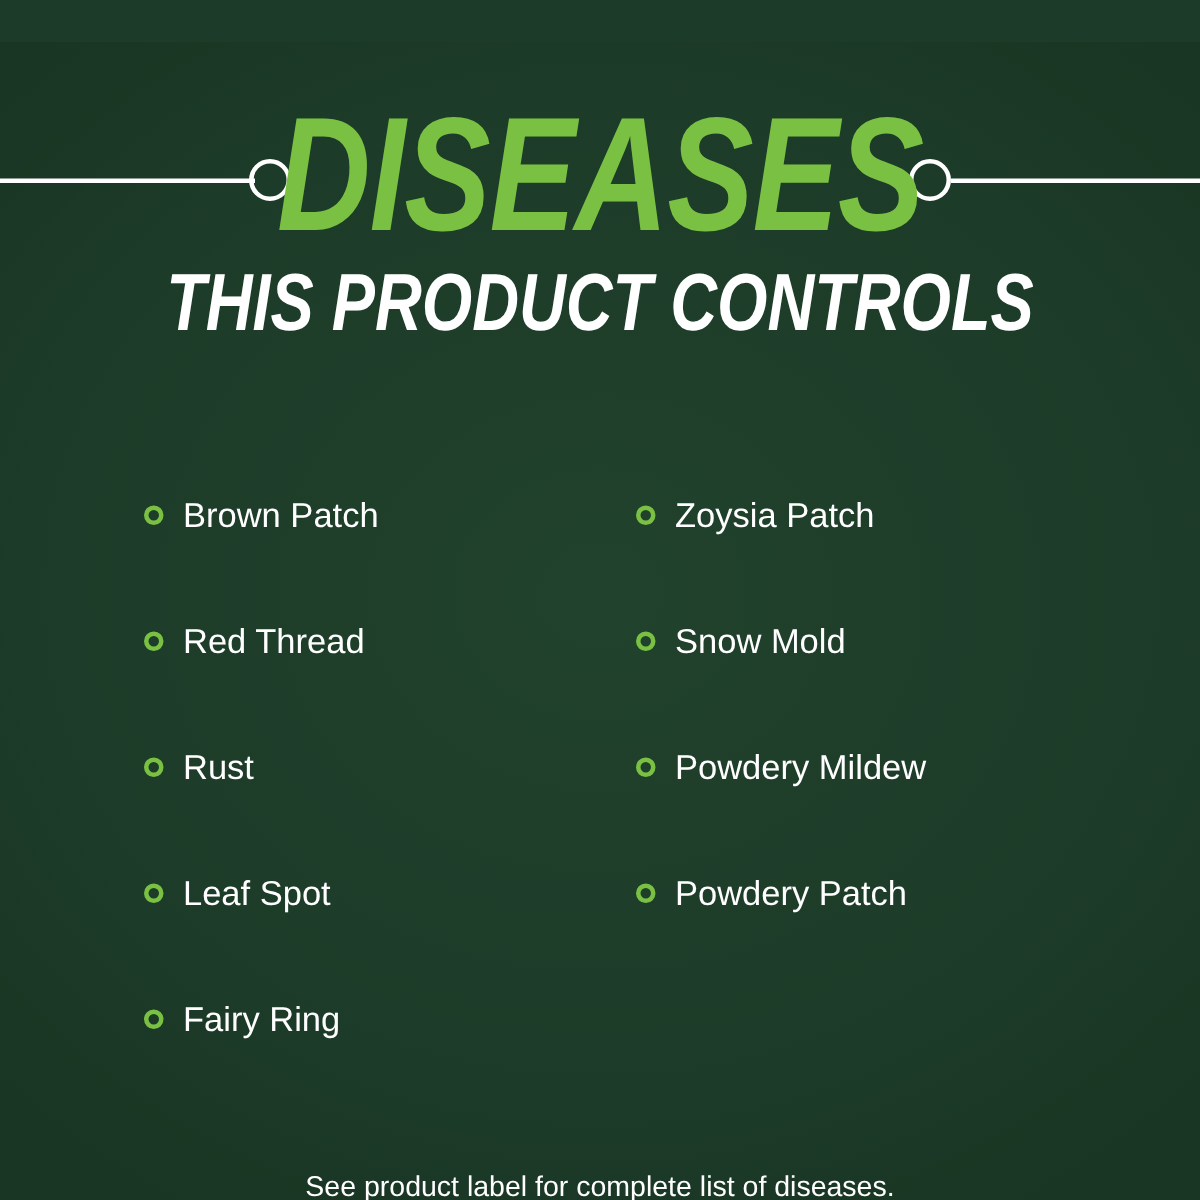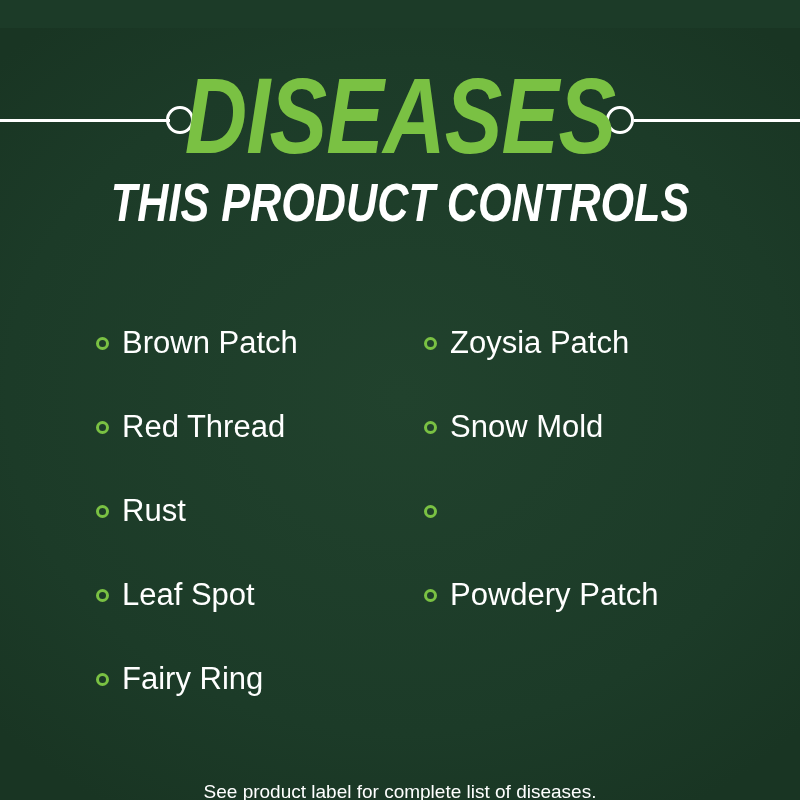--- a/index.html
+++ b/index.html
@@ -112,21 +112,21 @@
     flex: 0 0 auto;
     width: 7px;
     height: 7px;
     border: 3px solid #7ac143;
     border-radius: 50%;
     box-sizing: content-box;
     margin-right: 13px;
   }
   .item-label {
     color: #ffffff;
-    font-size: 31px;
+    font-size: 23px;
     line-height: 34px;
     font-weight: normal;
     white-space: nowrap;
   }
 
   
   .footer {
     position: absolute;
     left: 0;
     top: 752px;
@@ -182,20 +182,21 @@
       <div class="list-item">
         <span class="bullet"></span>
         <span class="item-label">Zoysia Patch</span>
       </div>
       <div class="list-item">
         <span class="bullet"></span>
         <span class="item-label">Snow Mold</span>
       </div>
       <div class="list-item">
         <span class="bullet"></span>
+        <span class="item-label">Powdery Mildew</span>
       </div>
       <div class="list-item">
         <span class="bullet"></span>
         <span class="item-label">Powdery Patch</span>
       </div>
     </div>
 
   </div>
 
   <div class="footer">See product label for complete list of diseases.</div>

